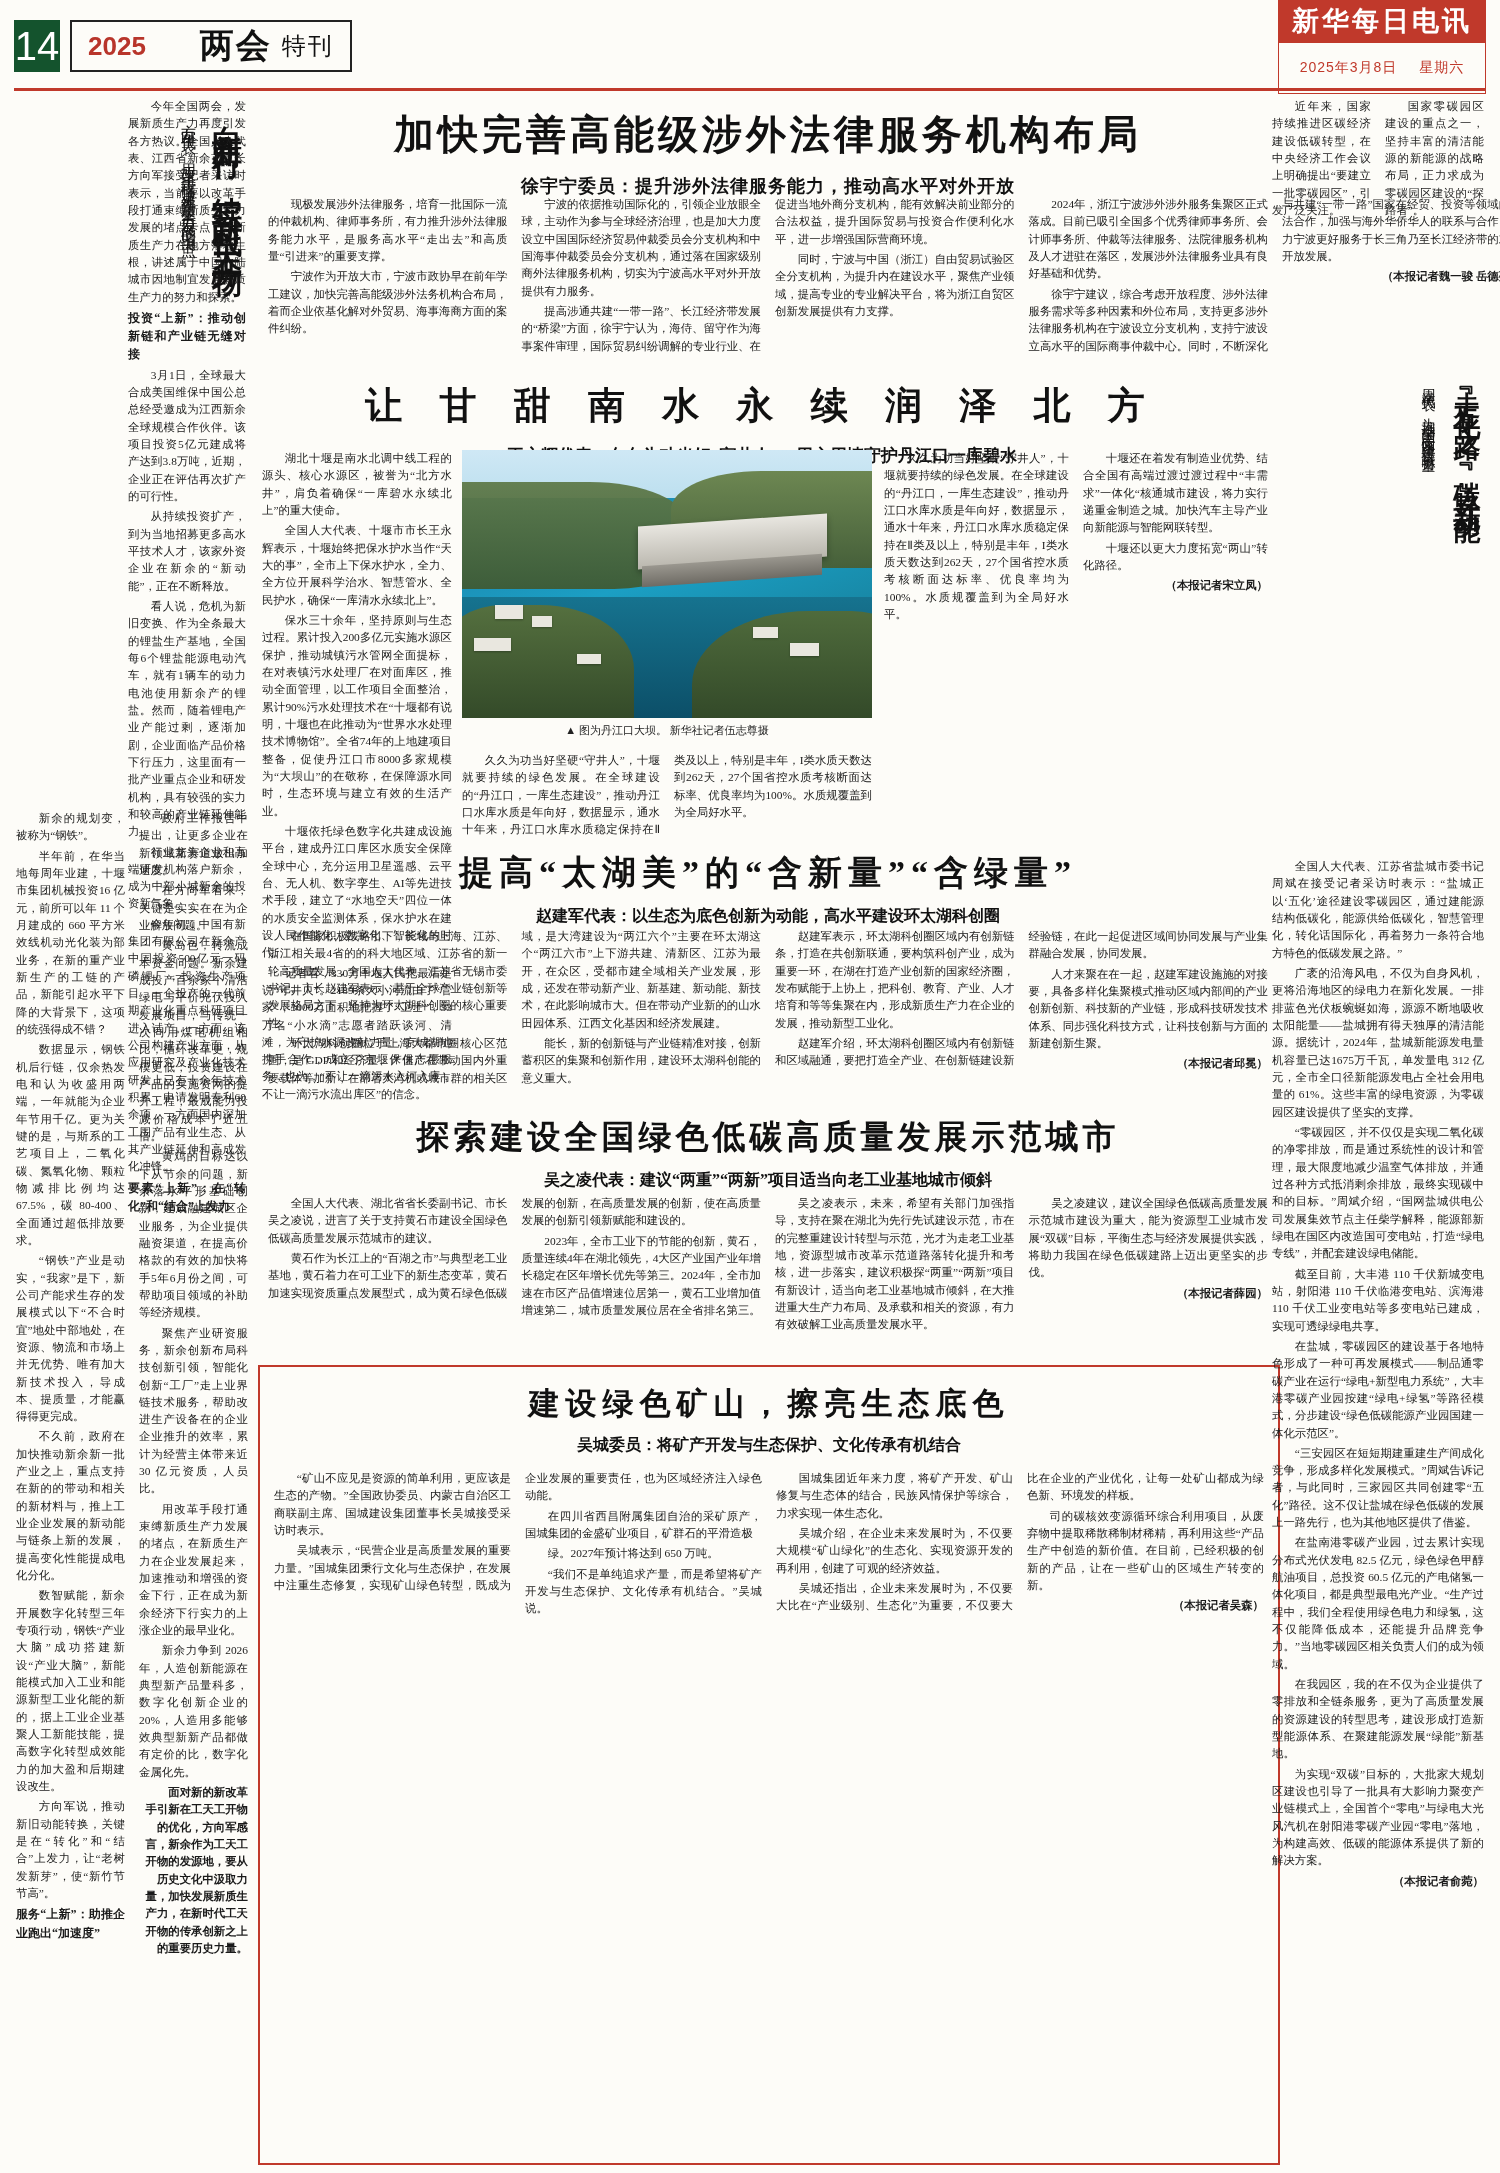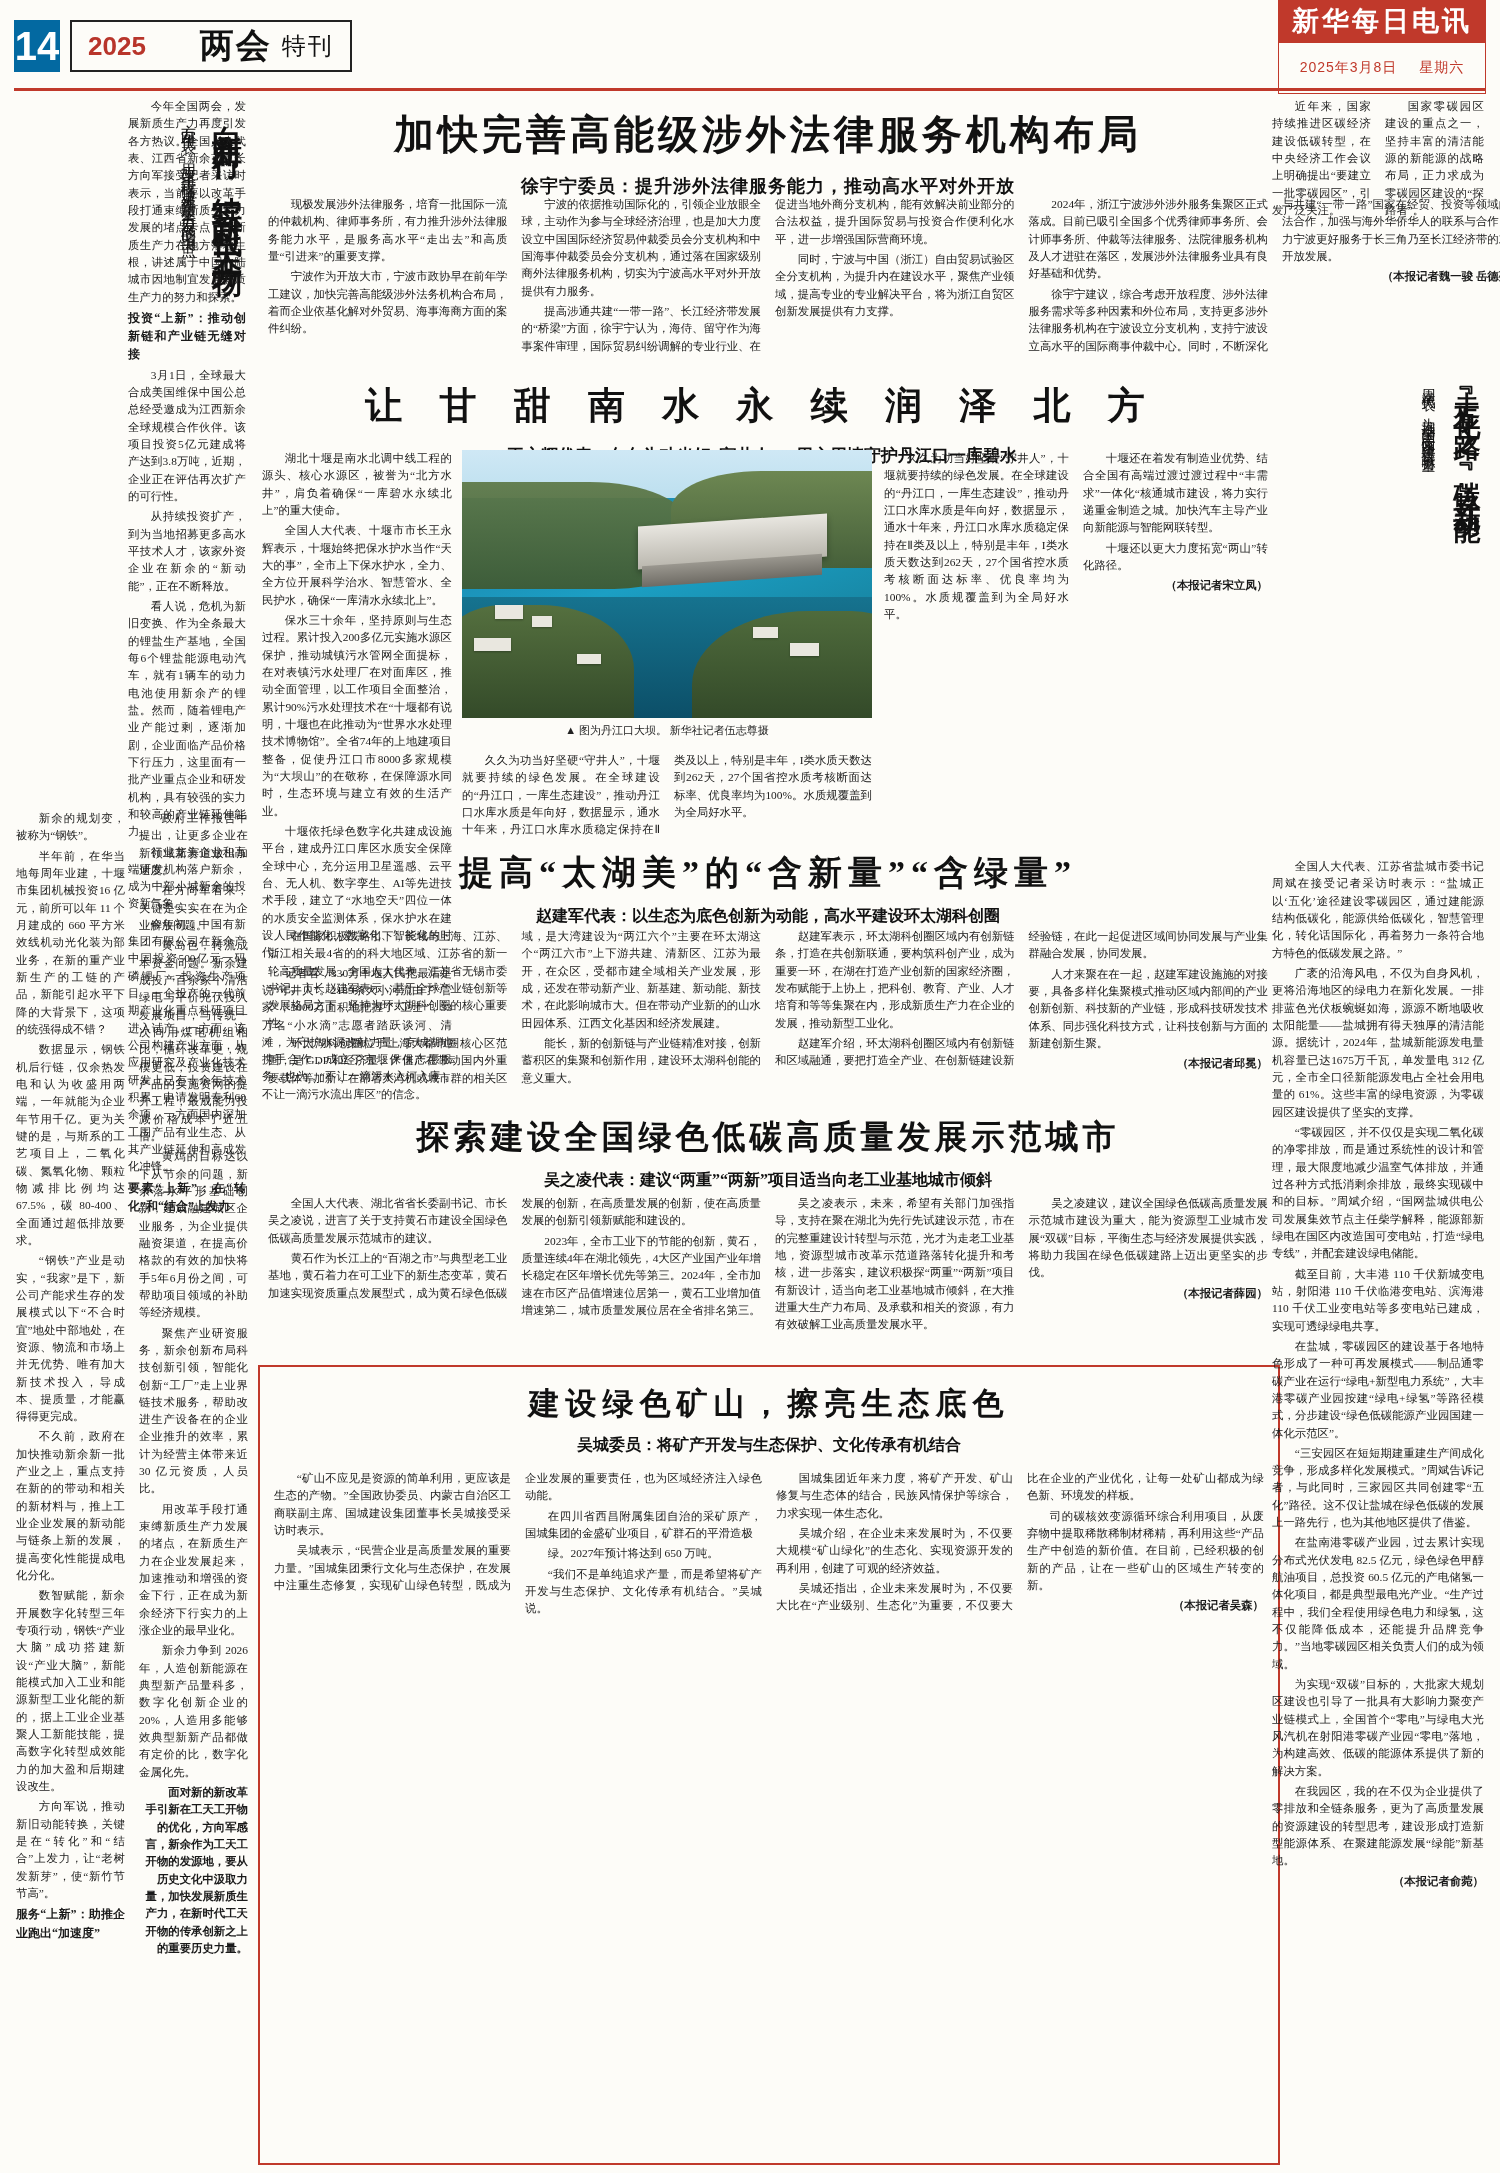--- a/index.html
+++ b/index.html
@@ -16,22 +16,22 @@
 
   
   .masthead {
     position:relative; height:72px; margin:10px 14px 0 14px;
     display:flex; align-items:center;
   }
   .mh-left {
     display:flex; align-items:center; gap:10px;
   }
   .page-num {
-    width:46px; height:52px; background:#0369a1; color:#fff;
-    font-family:"Liberation Sans", sans-serif; font-weight:bold;
+    width:46px; height:52px; background:#14532d; color:#fff;
+    font-family:"Liberation Sans", sans-serif; font-weight:normal;
     font-size:40px; line-height:52px; text-align:center;
   }
   .special-box {
     border:2px solid #222; height:52px; display:flex; align-items:center;
     padding:4px 16px; gap:10px;
   }
   .special-year {
     font-family:"Liberation Sans", sans-serif; font-size:26px; font-weight:bold; color:#b8352b;
   }
   .special-main {
@@ -354,18 +354,18 @@
   </div>
 
   <div style="position:absolute; right:16px; top:848px; width:212px; height:1310px;" class="col-text">
     <p>全国人大代表、江苏省盐城市委书记周斌在接受记者采访时表示：“盐城正以‘五化’途径建设零碳园区，通过建能源结构低碳化，能源供给低碳化，智慧管理化，转化话国际化，再着努力一条符合地方特色的低碳发展之路。”</p>
     <p>广袤的沿海风电，不仅为自身风机，更将沿海地区的绿电力在新化发展。一排排蓝色光伏板蜿蜒如海，源源不断地吸收太阳能量——盐城拥有得天独厚的清洁能源。据统计，2024年，盐城新能源发电量机容量已达1675万千瓦，单发量电 312 亿元，全市全口径新能源发电占全社会用电量的 61%。这些丰富的绿电资源，为零碳园区建设提供了坚实的支撑。</p>
     <p>“零碳园区，并不仅仅是实现二氧化碳的净零排放，而是通过系统性的设计和管理，最大限度地减少温室气体排放，并通过各种方式抵消剩余排放，最终实现碳中和的目标。”周斌介绍，“国网盐城供电公司发展集效节点主任柴学解释，能源部新绿电在国区内改造国可变电站，打造“绿电专线”，并配套建设绿电储能。</p>
     <p>截至目前，大丰港 110 千伏新城变电站，射阳港 110 千伏临港变电站、滨海港 110 千伏工业变电站等多变电站已建成，实现可透绿绿电共享。</p>
     <p>在盐城，零碳园区的建设基于各地特色形成了一种可再发展模式——制品通零碳产业在运行“绿电+新型电力系统”，大丰港零碳产业园按建“绿电+绿氢”等路径模式，分步建设“绿色低碳能源产业园国建一体化示范区”。</p>
     <p>“三安园区在短短期建重建生产间成化竞争，形成多样化发展模式。”周斌告诉记者，与此同时，三家园区共同创建零“五化”路径。这不仅让盐城在绿色低碳的发展上一路先行，也为其他地区提供了借鉴。</p>
     <p>在盐南港零碳产业园，过去累计实现分布式光伏发电 82.5 亿元，绿色绿色甲醇航油项目，总投资 60.5 亿元的产电储氢一体化项目，都是典型最电光产业。“生产过程中，我们全程使用绿色电力和绿氢，这不仅能降低成本，还能提升品牌竞争力。”当地零碳园区相关负责人们的成为领域。</p>
+    <p>在我园区，我的在不仅为企业提供了零排放和全链条服务，更为了高质量发展的资源建设的转型思考，建设形成打造新型能源体系、在聚建能源发展“绿能”新基地。</p>
     <p>为实现“双碳”目标的，大批家大规划区建设也引导了一批具有大影响力聚变产业链模式上，全国首个“零电”与绿电大光风汽机在射阳港零碳产业园“零电”落地，为构建高效、低碳的能源体系提供了新的解决方案。</p>
-    <p>在我园区，我的在不仅为企业提供了零排放和全链条服务，更为了高质量发展的资源建设的转型思考，建设形成打造新型能源体系、在聚建能源发展“绿能”新基地。</p>
     <p class="byline">（本报记者俞菀）</p>
   </div>
 
 </div>
 
 </body></html>

